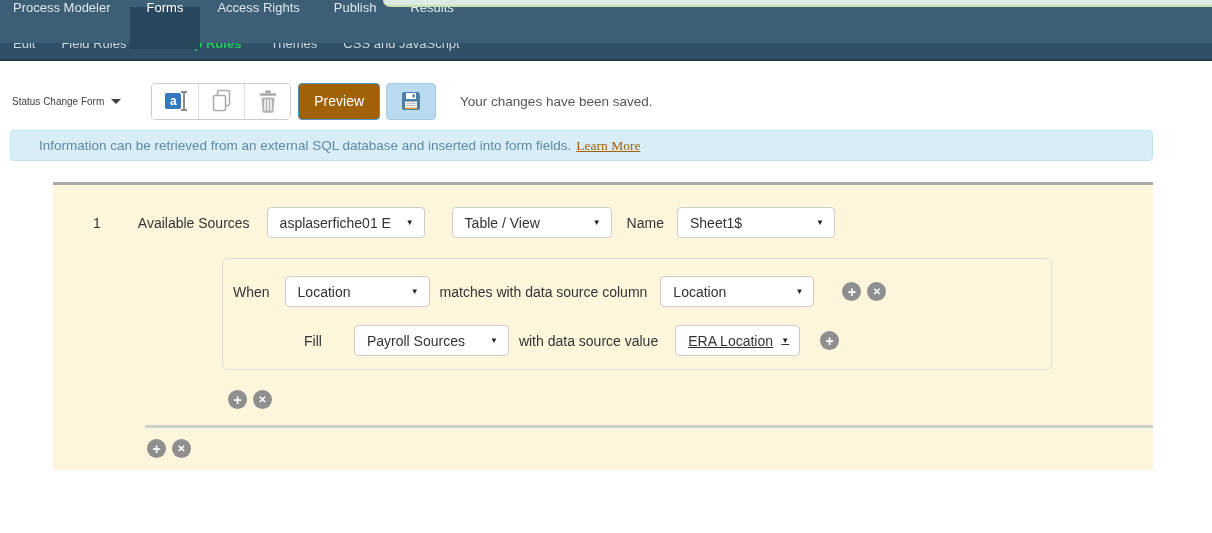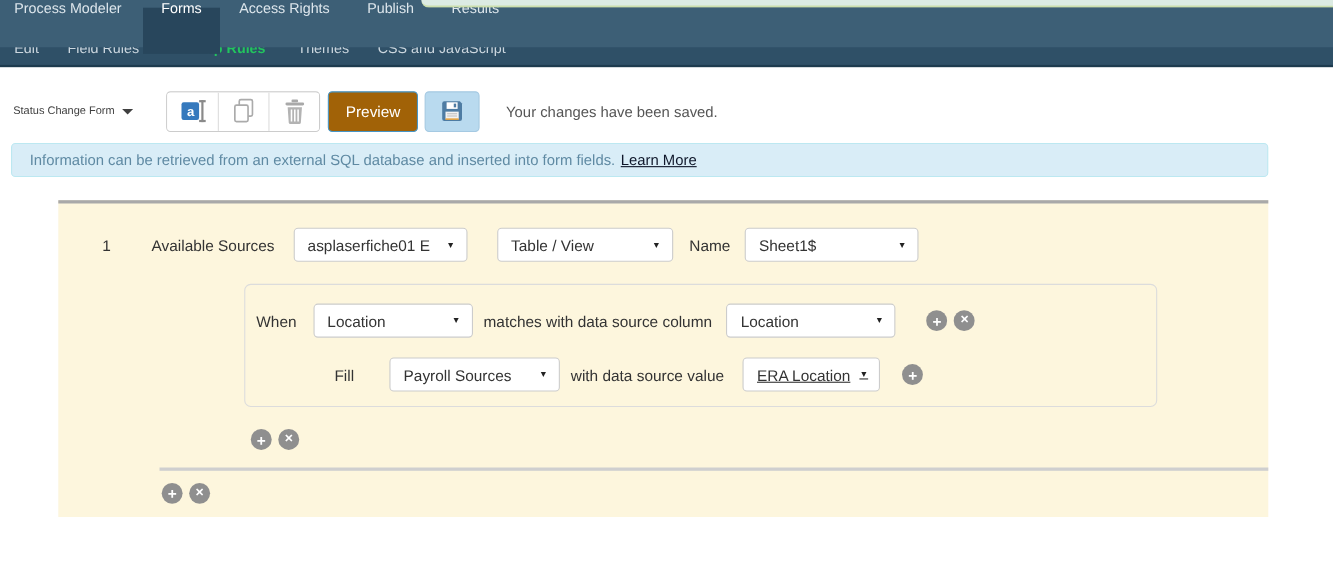--- a/index.html
+++ b/index.html
@@ -37,22 +37,22 @@
   .rename-a { width:16px; height:16px; background:#3579bd; color:#fff; font-size:12px; font-weight:bold; display:flex; align-items:center; justify-content:center; border-radius:2px; }
   .ibeam { width:2px; height:20px; background:#8a8a8a; margin-left:2px; position:relative; }
   .ibeam::before, .ibeam::after { content:""; position:absolute; left:-2px; width:6px; height:2px; background:#8a8a8a; }
   .ibeam::before { top:0; } .ibeam::after { bottom:0; }
 
   .btn-preview { margin-left:7px; height:37px; padding:0 15px; background:#a16207; border:1px solid #4795c6; border-radius:4px; color:#fff; font-size:14px; cursor:pointer; font-family:"Liberation Sans",sans-serif; }
   .btn-save { margin-left:6px; height:37px; width:50px; background:#b9daef; border:1px solid #a5c9e2; border-radius:4px; display:flex; align-items:center; justify-content:center; cursor:default; }
   .saved-msg { margin-left:24px; font-size:13.5px; color:#555555; }
 
   
-  .banner { position:absolute; top:130px; left:10px; width:1143px; height:31px; background:#d9edf7; border:1px solid #bce8f1; border-radius:4px; display:flex; align-items:center; padding-left:16px; font-size:13.5px; color:#5f8aa3; }
-  .banner a { color:#0f172a; text-decoration:underline; margin-left:5px; cursor:pointer; }
+  .banner { position:absolute; top:130px; left:10px; width:1143px; height:31px; background:#d9edf7; border:1px solid #bce8f1; border-radius:4px; display:flex; align-items:center; padding-left:28px; font-size:13.5px; color:#5f8aa3; }
+  .banner a { color:#a16207; text-decoration:underline; margin-left:5px; cursor:pointer;font-family:Liberation Serif, serif; }
 
   
   .panel { position:absolute; top:182px; left:53px; width:1100px; height:288px; background:#fdf6dd; border-top:3px solid #a9a9a9; }
 
   .row1 { position:absolute; top:22px; left:0; right:0; height:31px; display:flex; align-items:center; font-size:14px; color:#333; }
   .rule-number { margin-left:40px; }
   .lbl-sources { margin-left:37px; }
   .lbl-name { margin-left:15px; }
 
   .sel { background:#fff; border:1px solid #cccccc; border-radius:4px; height:31px; display:flex; align-items:center; justify-content:space-between; padding:0 10px 0 12px; font-size:14px; color:#333; cursor:pointer; white-space:nowrap; overflow:hidden; }

